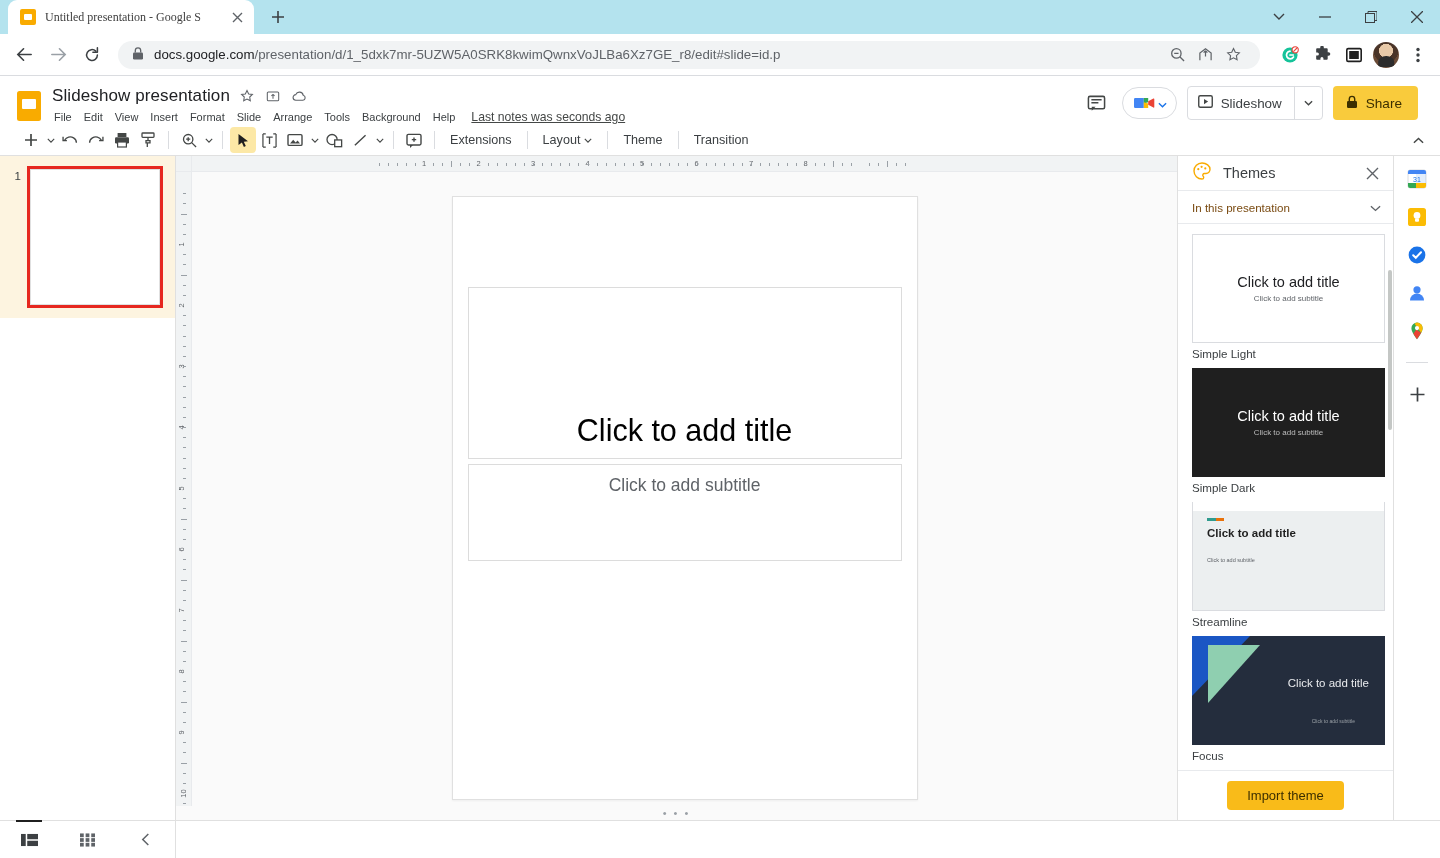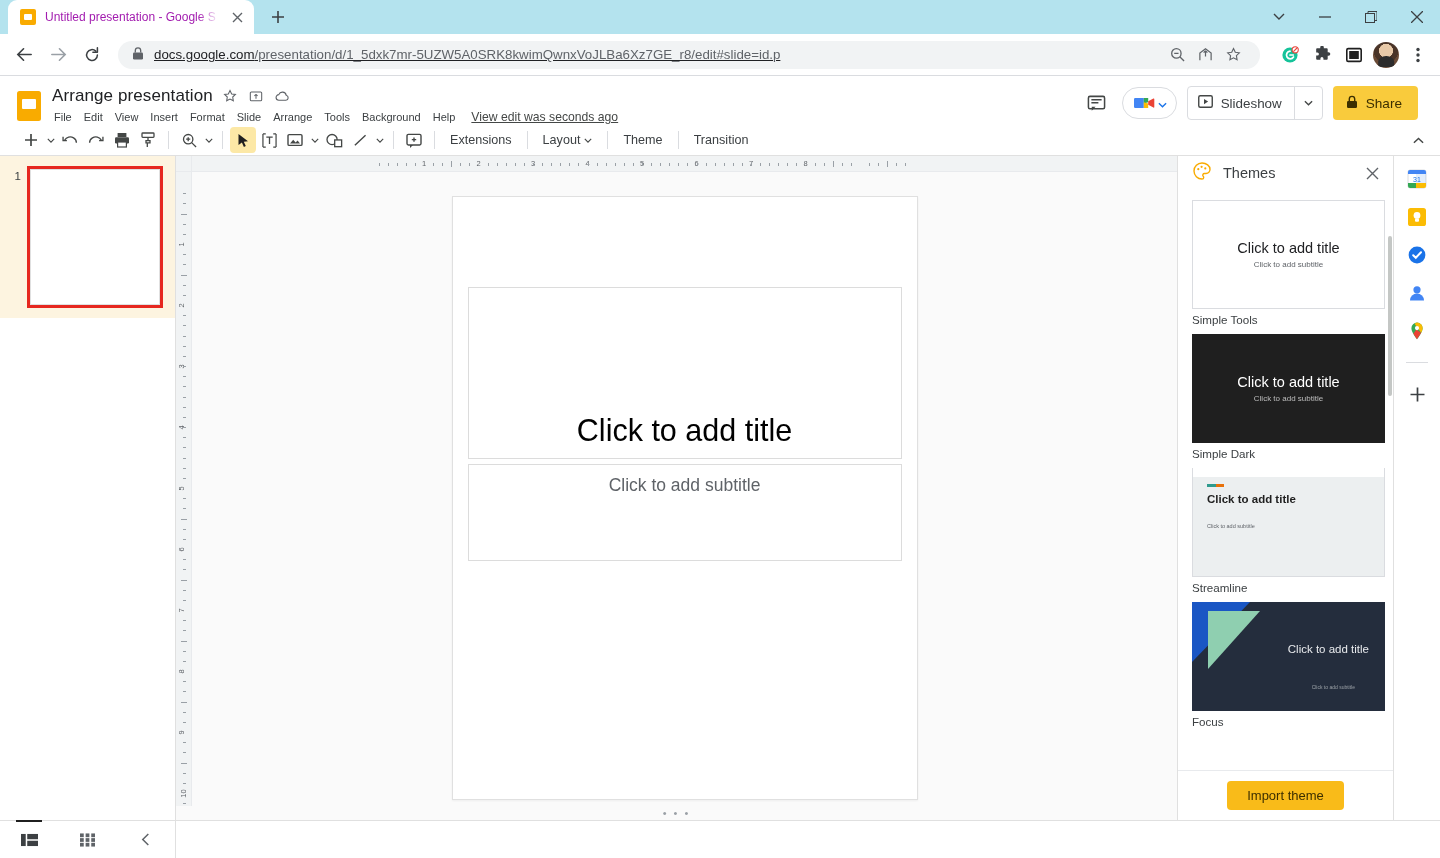--- a/index.html
+++ b/index.html
@@ -20,41 +20,42 @@
     background: #fff; border-radius: 9px 9px 0 0;
     display: flex; align-items: center; padding: 0 8px 0 12px; gap: 9px;
     position: relative;
   }
   .tab-favicon {
     width: 16px; height: 16px; background: #f9ab00; border-radius: 2px;
     display:flex; align-items:center; justify-content:center; flex: 0 0 16px;
   }
   .tab-favicon i { width: 8px; height: 6px; background: #fff; display:block; border-radius:1px;}
   .tab-title {
-    font-size: 12px; color: #a21caf; white-space: nowrap;
+    font-size: 12px; color: #404040; white-space: nowrap;
     overflow: hidden; flex: 1;
     -webkit-mask-image: linear-gradient(to right, #000 88%, transparent 100%);
     mask-image: linear-gradient(to right, #000 88%, transparent 100%);
+    font-family: Liberation Serif, serif;
   }
   .tab-close { width: 18px; height: 18px; display:flex; align-items:center; justify-content:center; color:#5f6368; flex:0 0 18px;}
   .newtab { width: 28px; height: 28px; margin-left: 10px; margin-bottom: 3px;
     display:flex; align-items:center; justify-content:center; color:#3c4043; }
   .wincontrols { position: absolute; right: 0; top: 0; height: 34px; display: flex; }
   .wincontrols div { width: 46px; height: 34px; display:flex; align-items:center; justify-content:center; color:#3c4043;}
 
   .toolbar-browser {
     height: 42px; background: #fff; display: flex; align-items: center;
     padding: 0 8px; gap: 2px; border-bottom: 1px solid #dadce0;
   }
   .nav-btn { width: 32px; height: 32px; display:flex; align-items:center; justify-content:center; color:#5f6368; border-radius:50%;}
   .omnibox {
     flex: 1; height: 28px; background: #f1f3f4; border-radius: 14px;
     display: flex; align-items: center; padding: 0 14px; gap: 10px; margin: 0 8px;
   }
-  .url { font-size: 13.3px; color: #202124; white-space: nowrap; text-decoration: underline; }
+  .url { font-size: 13.3px; color: #202124; white-space: nowrap; }
   .url .dim { color: #5f6368; }
   .omni-right { display:flex; align-items:center; gap: 2px; margin-left:auto; }
   .omni-icon { width:26px; height:26px; display:flex; align-items:center; justify-content:center; color:#5f6368;}
   .ext-icons { display:flex; align-items:center; gap: 4px; padding-left: 6px; }
   .ext-icon { width: 28px; height: 28px; display:flex; align-items:center; justify-content:center; color:#3c4043;}
   .avatar {
     width: 26px; height: 26px; border-radius: 50%;
     background: radial-gradient(circle at 50% 34%, #e8c9a8 0 32%, #4a3428 33% 56%, #6b4b36 57% 100%);
     overflow: hidden; position: relative;
   }
@@ -340,21 +341,21 @@
 
   <div class="app-header">
     <div class="slides-logo">
       <svg width="26" height="32" viewBox="0 0 26 32">
           <rect x="1" y="1" width="24" height="30" rx="2.5" fill="#f9ab00"></rect>
           <rect x="6" y="9" width="14" height="10" rx="1" fill="#fff"></rect>
         </svg>
     </div>
     <div class="doc-meta">
       <div class="doc-title-row">
-        <span class="doc-title">Arrange presentation</span>
+        <span class="doc-title">Slideshow presentation</span>
         <span class="titleicon">
             <svg width="14" height="14" viewBox="0 0 16 16">
               <path d="M8 1.6l1.9 4 4.3.6-3.1 3 .7 4.3L8 11.5 4.2 13.5l.7-4.3-3.1-3 4.3-.6z" stroke="#5f6368" stroke-width="1.2" fill="none"></path>
             </svg>
           </span>
         <span class="titleicon">
             <svg width="14" height="14" viewBox="0 0 16 16">
               <rect x="1.5" y="3.5" width="13" height="10" rx="1.2" stroke="#5f6368" stroke-width="1.2" fill="none"></rect>
               <path d="M8 6v5M8 6L6.2 7.8M8 6l1.8 1.8" stroke="#5f6368" stroke-width="1.2" fill="none"></path>
             </svg>
@@ -369,21 +370,21 @@
         <span class="menu-item">File</span>
         <span class="menu-item">Edit</span>
         <span class="menu-item">View</span>
         <span class="menu-item">Insert</span>
         <span class="menu-item">Format</span>
         <span class="menu-item">Slide</span>
         <span class="menu-item">Arrange</span>
         <span class="menu-item">Tools</span>
         <span class="menu-item">Background</span>
         <span class="menu-item">Help</span>
-        <span class="lastedit">View edit was seconds ago</span>
+        <span class="lastedit">Last notes was seconds ago</span>
       </div>
     </div>
     <div class="header-right">
       <div class="hdr-icon-btn">
         <svg width="19" height="19" viewBox="0 0 20 20">
             <rect x="1.5" y="2.5" width="17" height="13" rx="1.6" stroke="#444746" stroke-width="1.6" fill="none"></rect>
             <path d="M5 13.5v4l4-4" fill="#444746"></path>
             <path d="M4.6 6h10.8M4.6 9.2h7.4" stroke="#444746" stroke-width="1.5"></path>
           </svg>
       </div>
@@ -713,29 +714,35 @@
               <circle cx="13.3" cy="7.4" r="1.1" fill="#f9ab00"></circle>
             </svg>
         </span>
         <span class="themes-title">Themes</span>
         <span class="themes-close">
           <svg width="13" height="13" viewBox="0 0 13 13">
               <path d="M1 1l11 11M12 1L1 12" stroke="#5f6368" stroke-width="1.4"></path>
             </svg>
         </span>
       </div>
+      <div class="themes-section">
+        <span class="section-label">In this presentation</span>
+        <span><svg width="11" height="7" viewBox="0 0 12 7">
+              <path d="M1 1l5 4.6L11 1" stroke="#5f6368" stroke-width="1.5" fill="none"></path>
+            </svg></span>
+      </div>
       <div class="themes-list">
         <div class="panel-scroll"></div>
 
         <div class="theme-item">
           <div class="theme-thumb tt-light">
             <span class="t">Click to add title</span>
             <span class="s">Click to add subtitle</span>
           </div>
-          <div class="theme-name">Simple Tools</div>
+          <div class="theme-name">Simple Light</div>
         </div>
 
         <div class="theme-item">
           <div class="theme-thumb tt-dark">
             <span class="t">Click to add title</span>
             <span class="s">Click to add subtitle</span>
           </div>
           <div class="theme-name">Simple Dark</div>
         </div>
 

